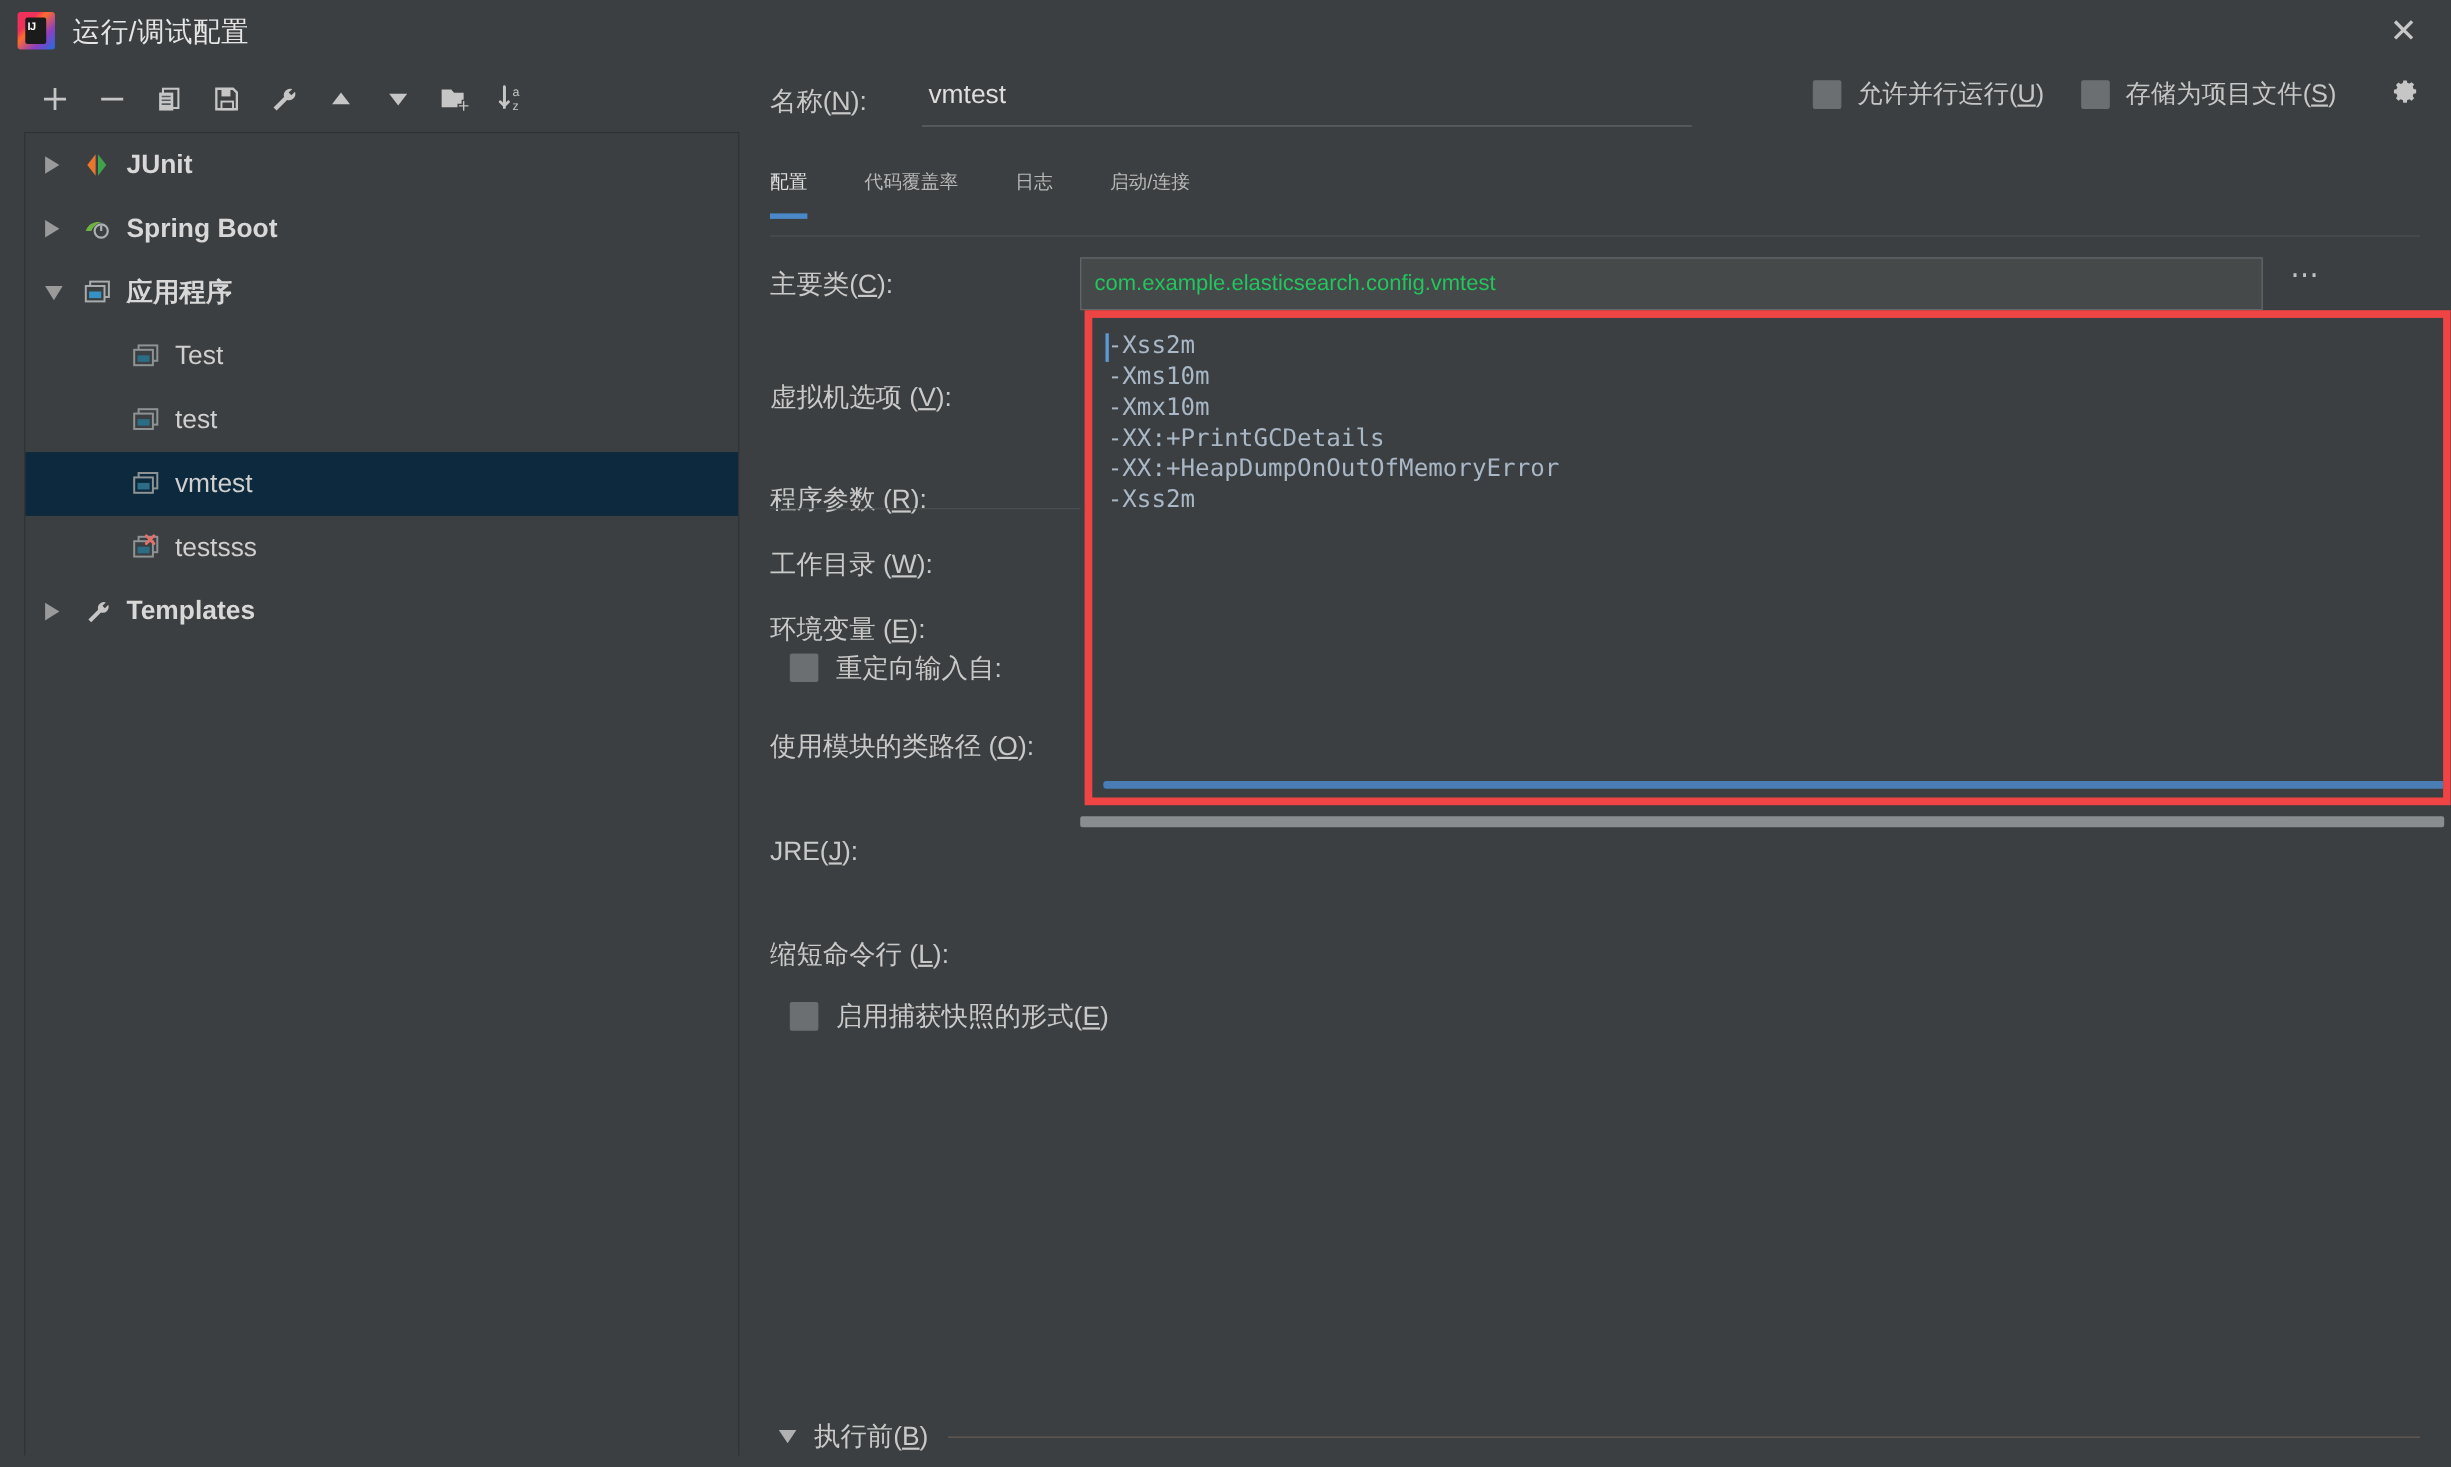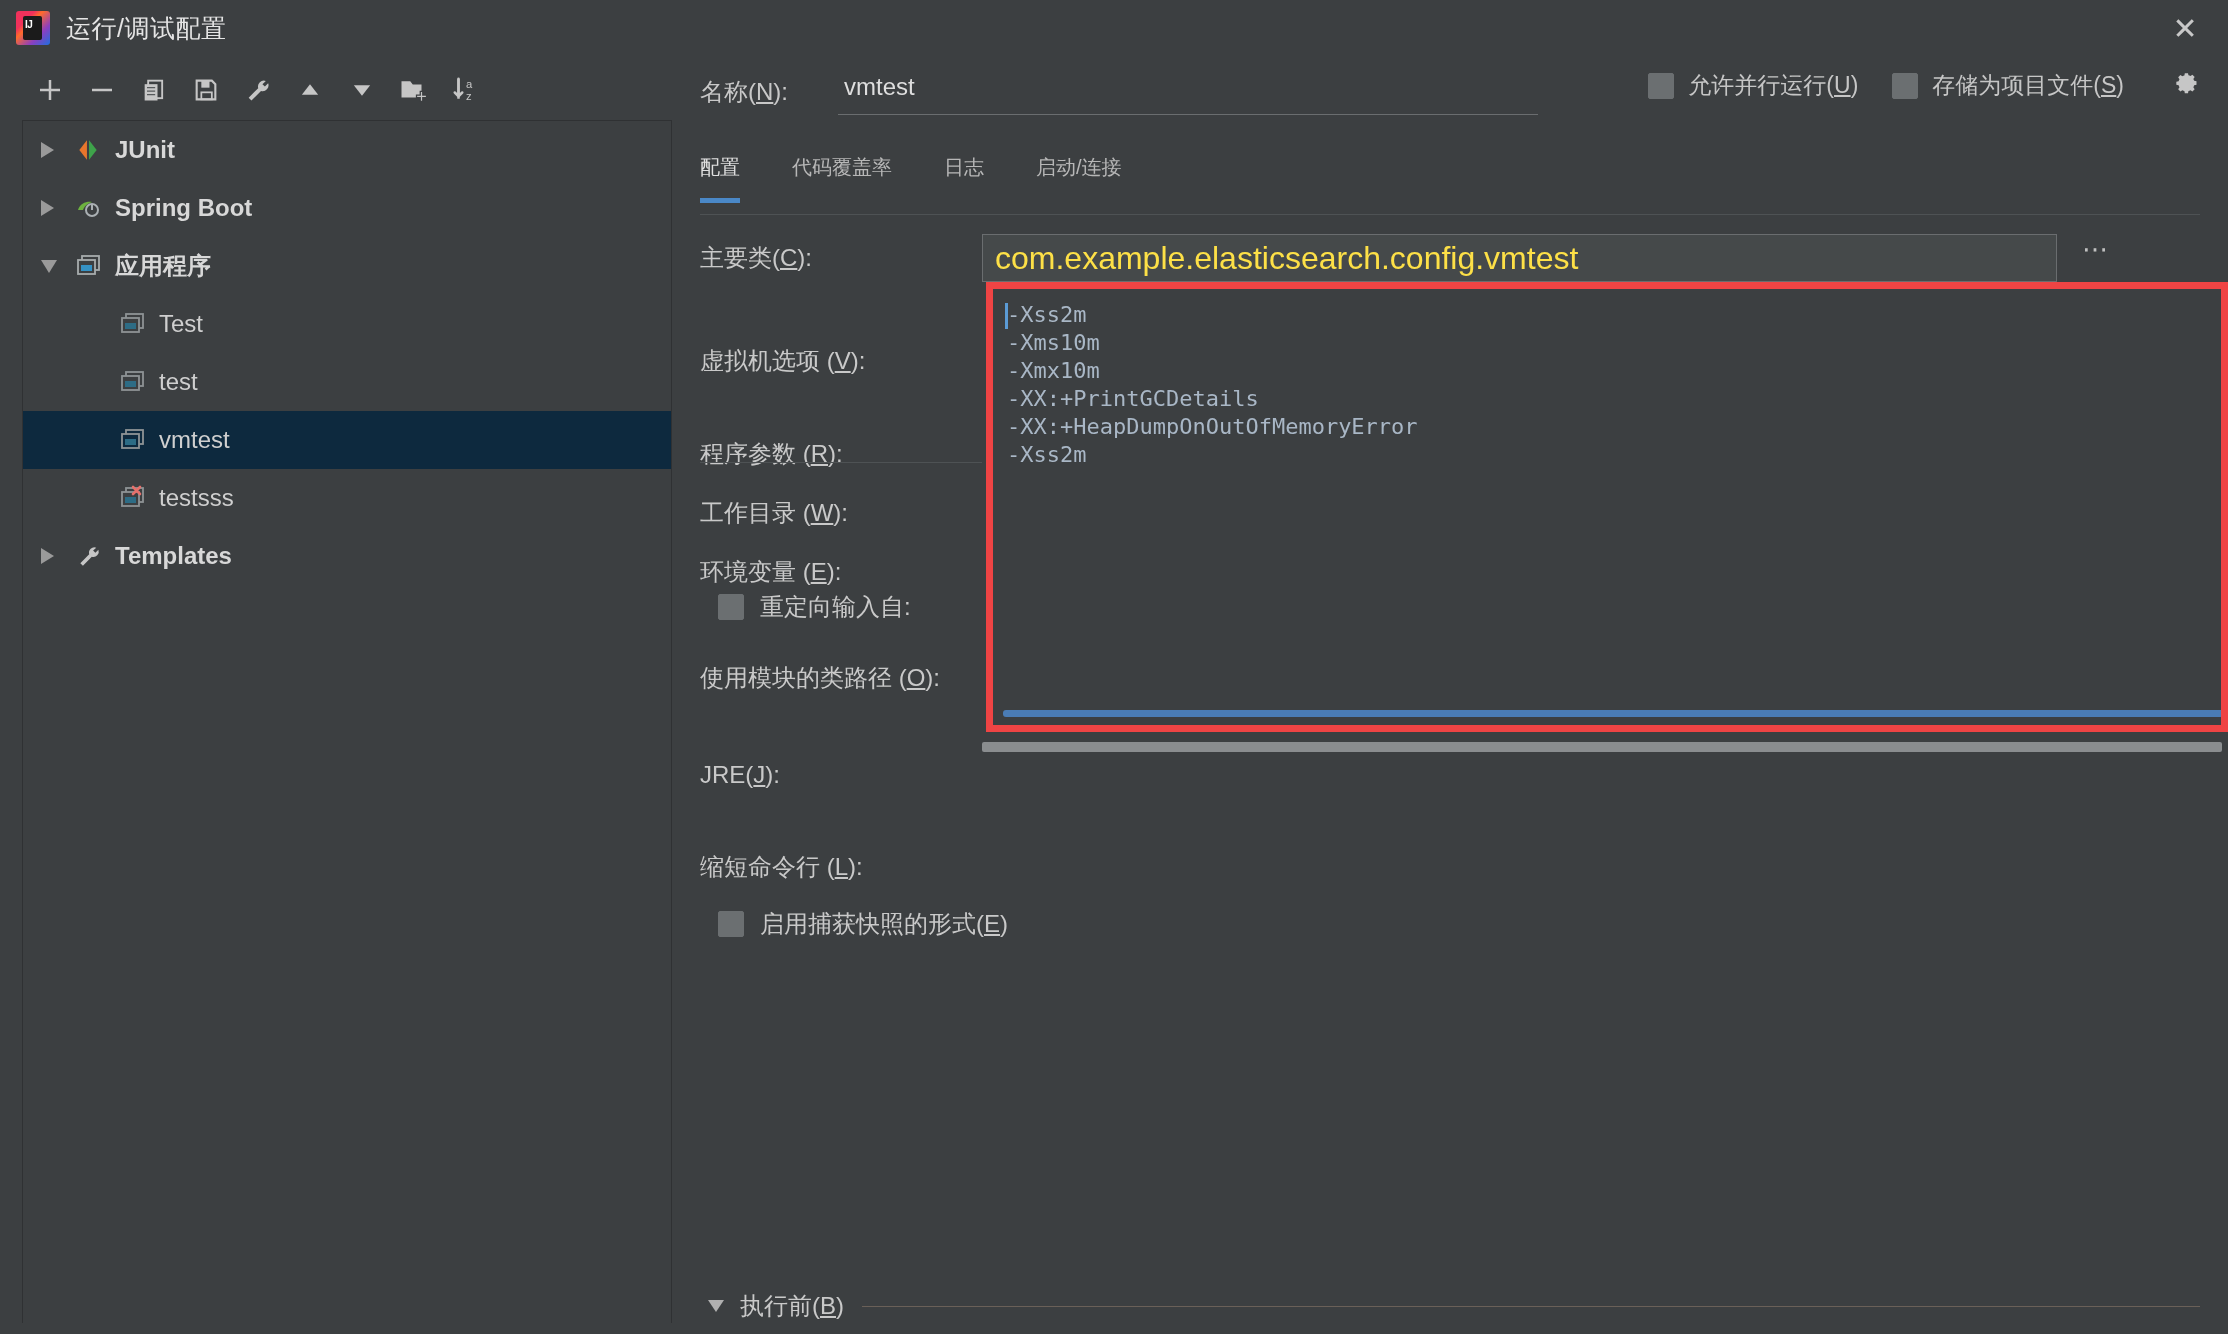--- a/index.html
+++ b/index.html
@@ -119,21 +119,21 @@
   .chk-label { font-size: 23px; color: #c6c6c6; }
   .gear-btn { margin-left: 14px; cursor: pointer; display:flex; align-items:center;}
 
   
   .tabs {
     position: absolute; left: 0; top: 82px; height: 70px;
     display: flex; align-items: flex-start; gap: 0px;
   }
   .tab {
     position: relative; padding: 10px 24px 22px 0px; margin-right: 28px;
-    font-size: 20px; color: #b7b7b7; cursor: pointer; white-space: nowrap; text-align: center;
+    font-size: 17px; color: #b7b7b7; cursor: pointer; white-space: nowrap; text-align: center;
   }
   .tab.active { color: #e0e0e0; }
   .tab.active::after {
     content: ""; position: absolute; left: 0; right: 24px; bottom: 0;
     height: 5px; background: #4a88c7;
   }
   .tabs-sep {
     position: absolute; left: 0; right: 28px; top: 152px;
     height: 1px; background: #4e5254;
   }
@@ -143,21 +143,21 @@
   .flabel {
     position: absolute; font-size: 24px; color: #c9c9c9; white-space: nowrap;
   }
   .mnem { text-decoration: underline; }
 
   .mainclass-field {
     position: absolute; left: 282px; top: 8px; width: 1075px; height: 48px;
     background: #45494a; border: 1px solid #6a6d6f; display: flex; align-items: center;
     padding-left: 12px;
   }
-  .mainclass-field .val { font-size: 32px; color: #fde047; }
+  .mainclass-field .val { font-size: 20px; color: #22c55e; }
   .browse-btn {
     position: absolute; left: 1382px; top: 18px; font-size: 26px; color: #c0c0c0;
     letter-spacing: 2px; cursor: pointer; line-height: 10px;
   }
 
   
   .vm-popup {
     position: absolute; left: 286px; top: 56px; width: 1242px; height: 450px;
     background: #3c3f41; border: 7px solid #ef4444;
     overflow: hidden;

